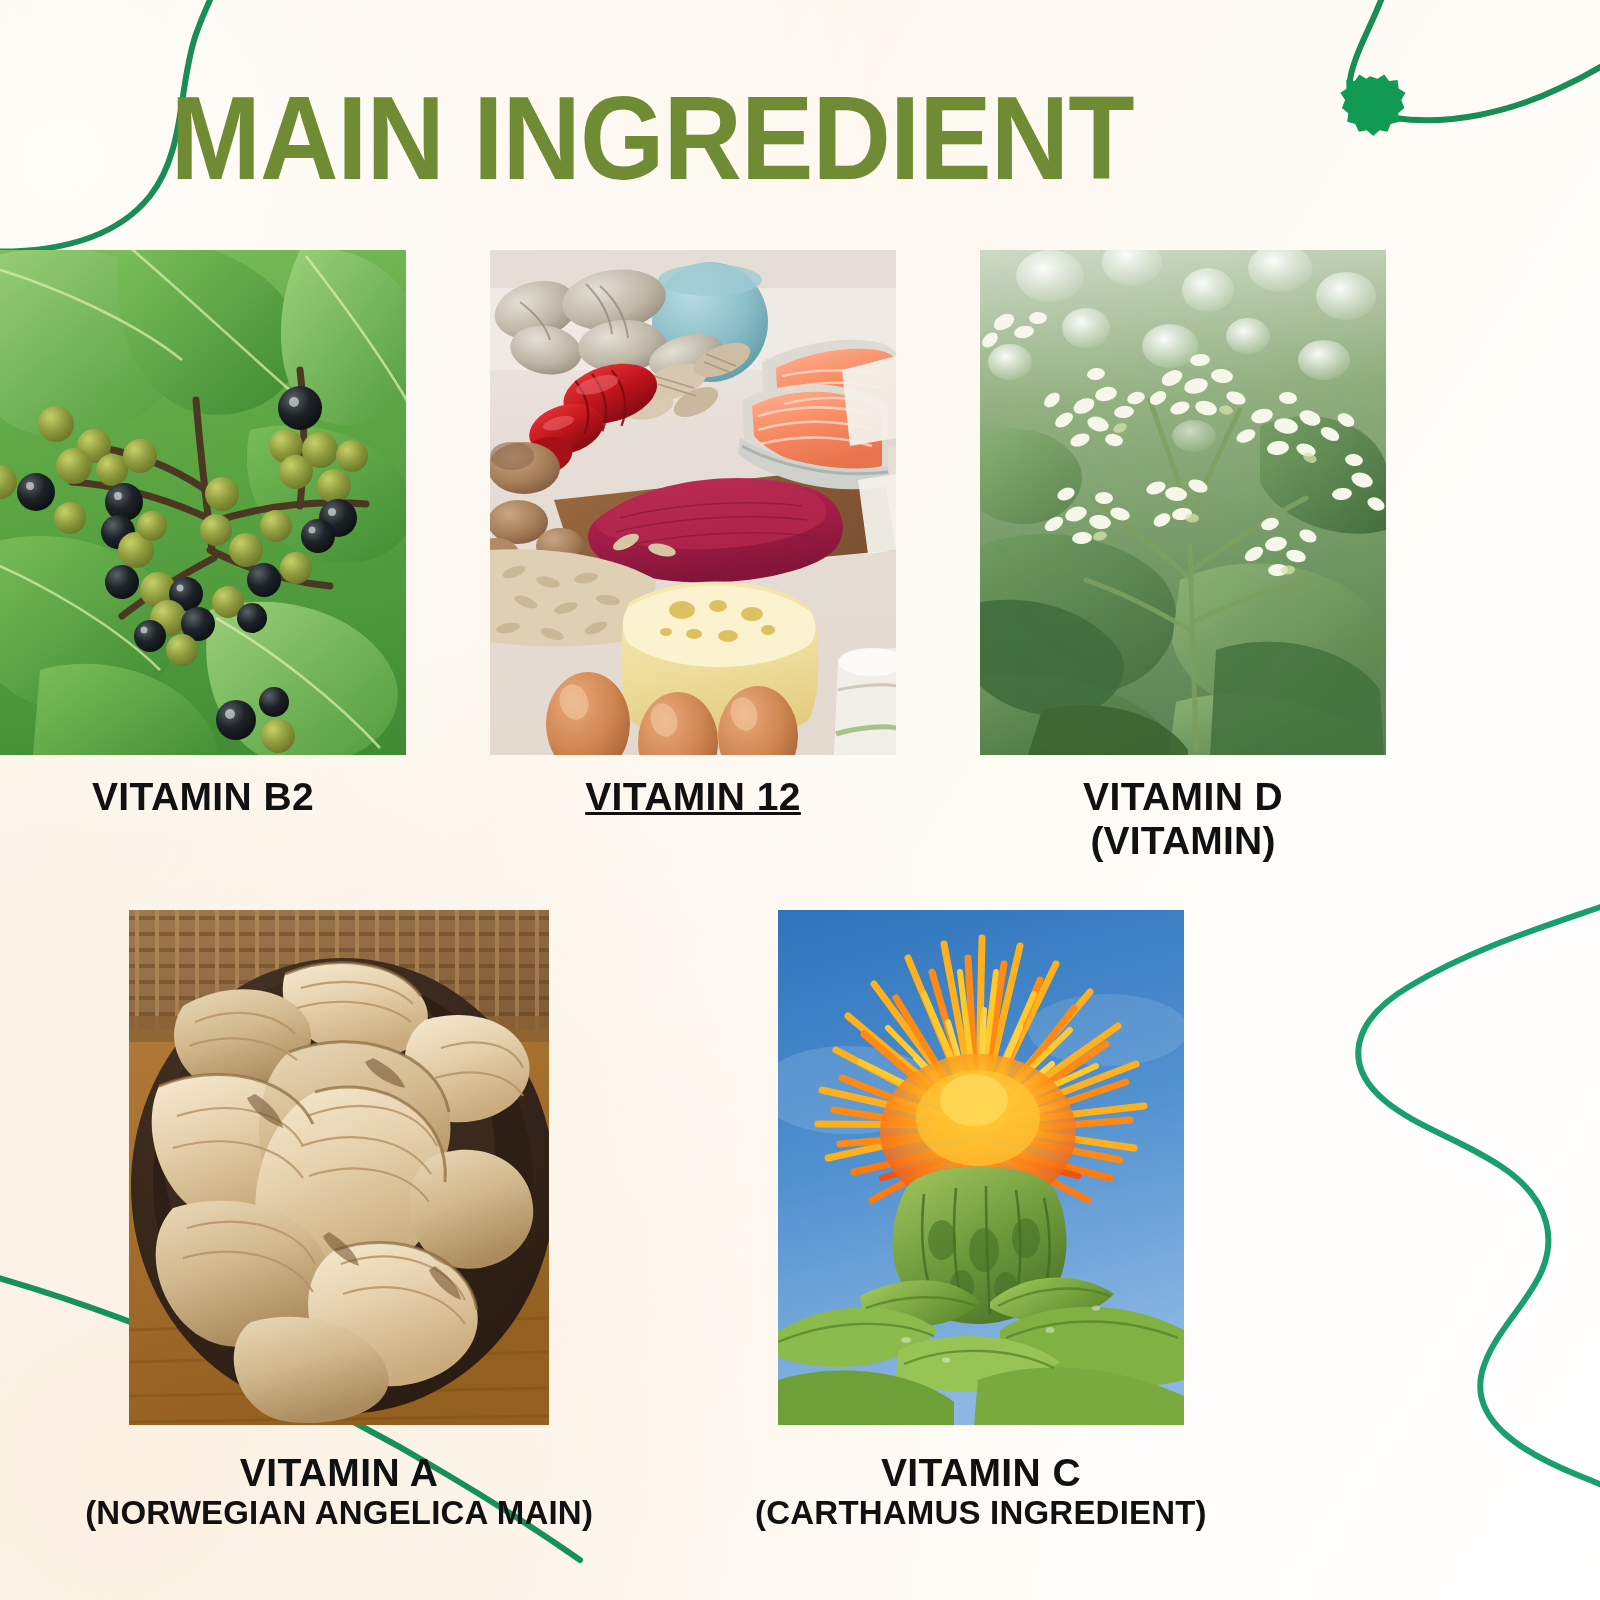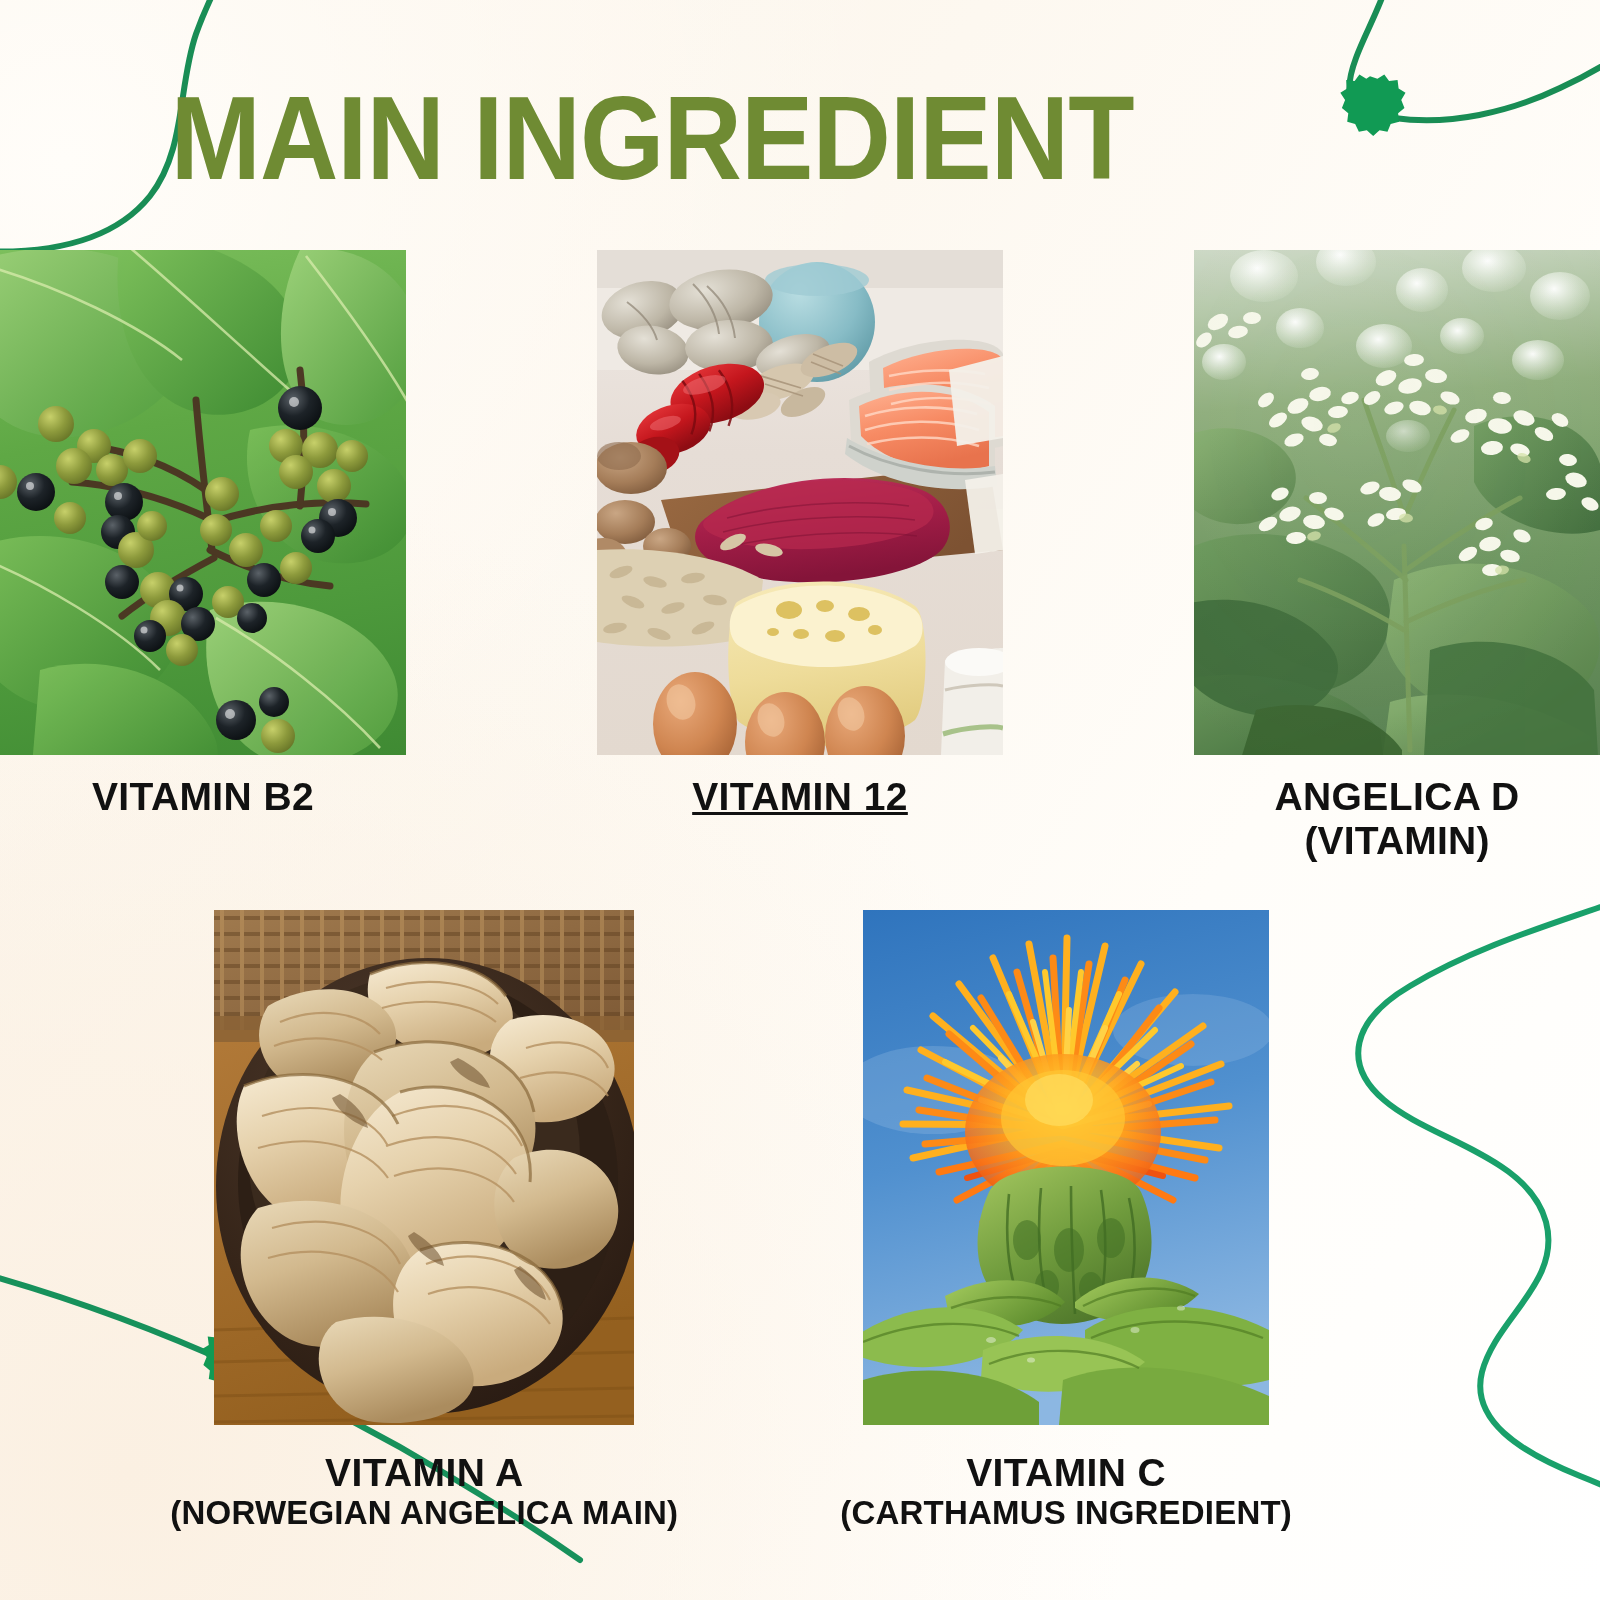--- a/index.html
+++ b/index.html
@@ -34,22 +34,22 @@
     line-height:1.02;
     letter-spacing:-1px;
     color:#6f8b33;
     transform:scaleX(0.92);
     transform-origin:center;
     white-space:nowrap;
   }
 
   
   .row { position:absolute; display:flex; }
-  .row-top { left:0; top:250px; width:1600px; justify-content:space-between; gap:84px; }
-  .row-bottom { left:0; top:910px; width:1292px; justify-content:flex-end; gap:162px; }
+  .row-top { left:0; top:250px; width:1600px; justify-content:flex-start; gap:84px; }
+  .row-bottom { left:0; top:910px; width:1292px; justify-content:center; gap:162px; }
 
   .card { display:flex; flex-direction:column; align-items:center; }
   .photo {
     position:relative; overflow:hidden;
     background:#e9e7e0;
     box-shadow:0 0 0 0 rgba(0,0,0,0);
   }
   .photo-top { width:406px; height:505px; }
   .photo-bottom-a { width:420px; height:515px; }
   .photo-bottom-b { width:406px; height:515px; }
@@ -587,21 +587,21 @@
           <g opacity="0.88">
             <path d="M-16,356 C40,340 104,356 136,396 C158,424 132,462 88,466 C40,470 -14,440 -20,400 Z" fill="#3e6b3a"></path>
             <path d="M236,400 C296,380 370,398 400,440 L404,506 L230,506 Z" fill="#43723e"></path>
             <path d="M62,460 C118,446 182,462 208,500 L208,512 L46,512 Z" fill="#39632f"></path>
           </g>
 
           <rect x="0" y="0" width="406" height="505" fill="url(#bok)" opacity="0.05"></rect>
         </svg>
       </div>
       <div class="caption">
-        <div class="cap-l1">ANGELICA D</div>
+        <div class="cap-l1">VITAMIN D</div>
         <div class="cap-l2">(VITAMIN)</div>
       </div>
     </div>
   </div>
 
   <div class="row row-bottom">
 
     <div class="card card-a">
       <div class="photo photo-bottom-a">
         <div class="layer p4"></div>

